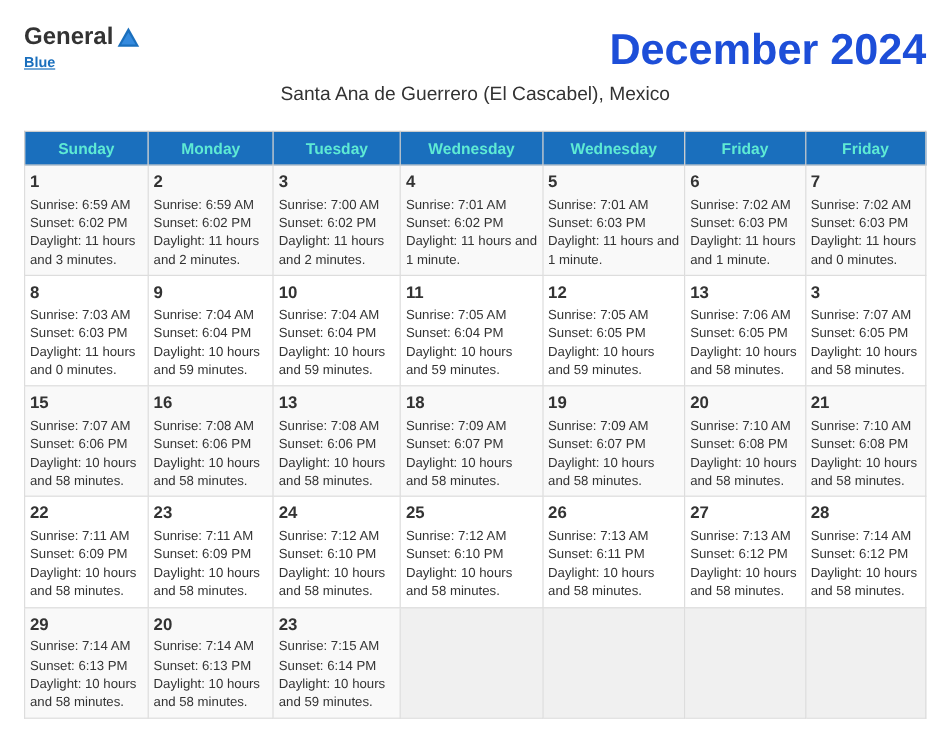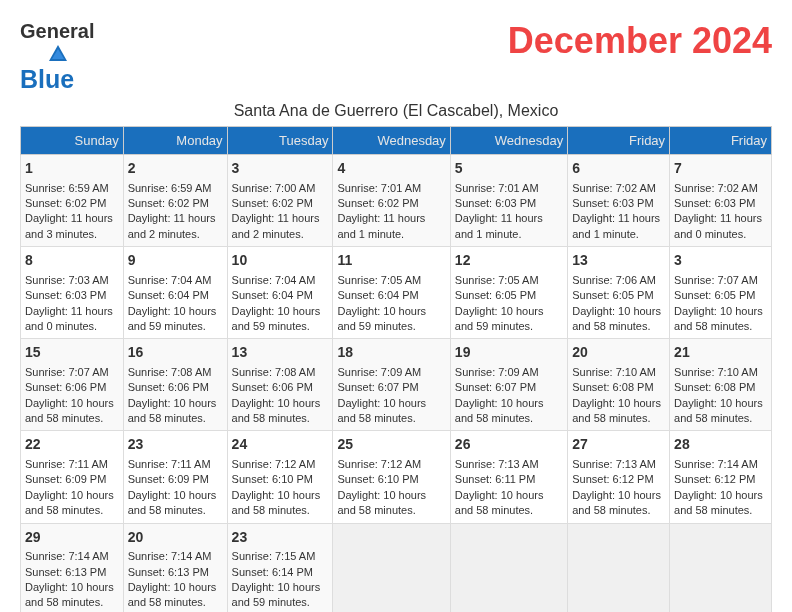--- a/index.html
+++ b/index.html
@@ -17,46 +17,45 @@
       margin-bottom: 8px;
     }
     .logo {
       display: flex;
       flex-direction: column;
       align-items: flex-start;
     }
     .logo-row {
       display: flex;
       align-items: center;
-      flex-direction: column;
     }
     .month-title {
       font-size: 36px;
       font-weight: bold;
-      color: #ef4444;
+      color: #1d4ed8;
       text-align: right;
     }
     .location-title {
       font-size: 16px;
       color: #333;
       text-align: center;
-      margin-bottom: 6px;
+      margin-bottom: 21px;
     }
     table {
       width: 100%;
       border-collapse: collapse;
       font-size: 11px;
     }
     thead tr th {
       background-color: #1a6fbd;
-      color: #e5e5e5;
+      color: #5eead4;
       padding: 6px 4px;
-      text-align: right;
+      text-align: center;
       font-size: 13px;
-      font-weight: normal;
+      font-weight: bold;
       border: 1px solid #ccc;
     }
     tbody tr td {
       vertical-align: top;
       padding: 4px 4px;
       border: 1px solid #ddd;
       color: #333;
       line-height: 1.4;
       min-height: 70px;
     }
@@ -82,21 +81,21 @@
 <div class="header">
   <div class="logo">
     <div class="logo-row">
       <span style="font-size:20px;font-weight:bold;color:#333;">General</span>
       <svg width="22" height="22" viewBox="0 0 22 22" style="margin-left:2px;">
         <polygon points="11,2 20,18 2,18" fill="#1a6fbd"></polygon>
         <polygon points="11,6 17,16 5,16" fill="#4da6ff" opacity="0.5"></polygon>
       </svg>
     </div>
     <div>
-      <span style="font-size:25px;font-weight:bold;color:#1a6fbd;">Blue</span>
+      <span style="font-size:12px;font-weight:bold;color:#1a6fbd;text-decoration:underline;">Blue</span>
     </div>
   </div>
   <div class="month-title">December 2024</div>
 </div>
 
 <div class="location-title">Santa Ana de Guerrero (El Cascabel), Mexico</div>
 
 <table>
   <thead>
     <tr>

